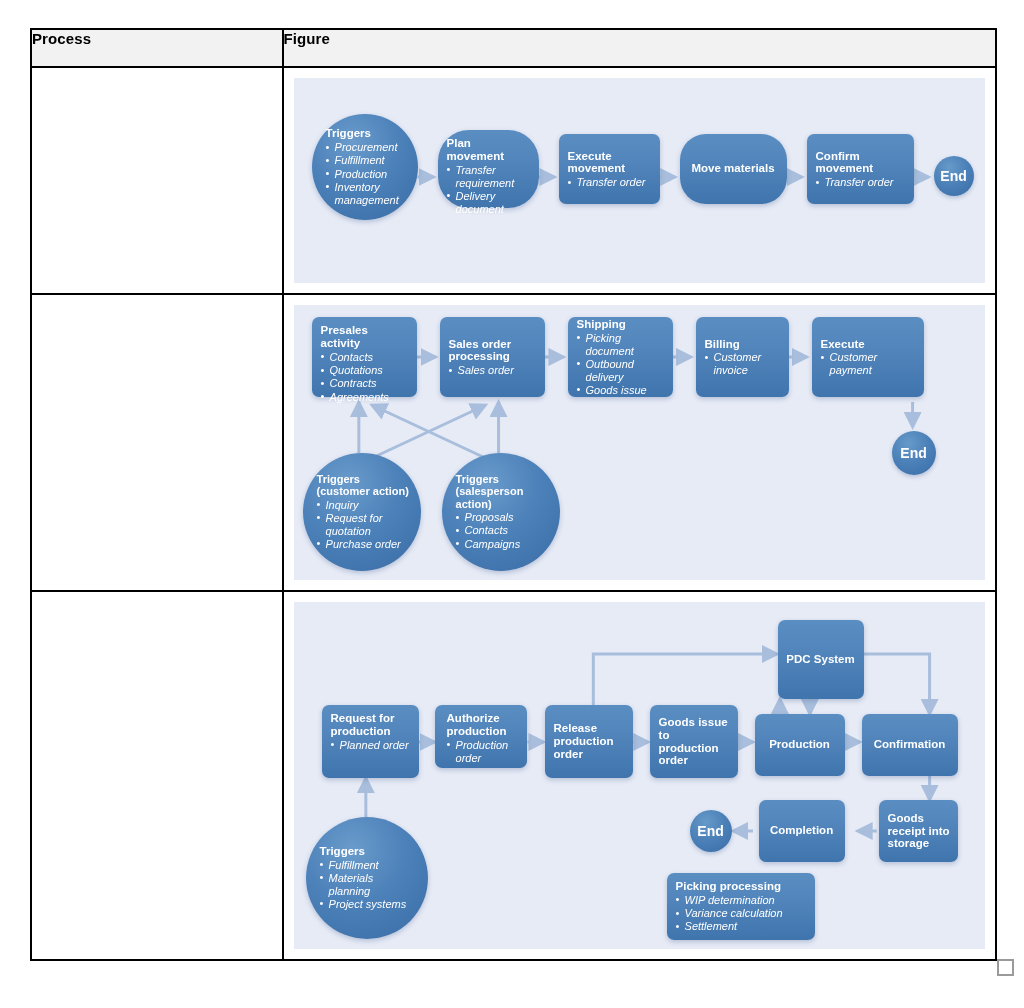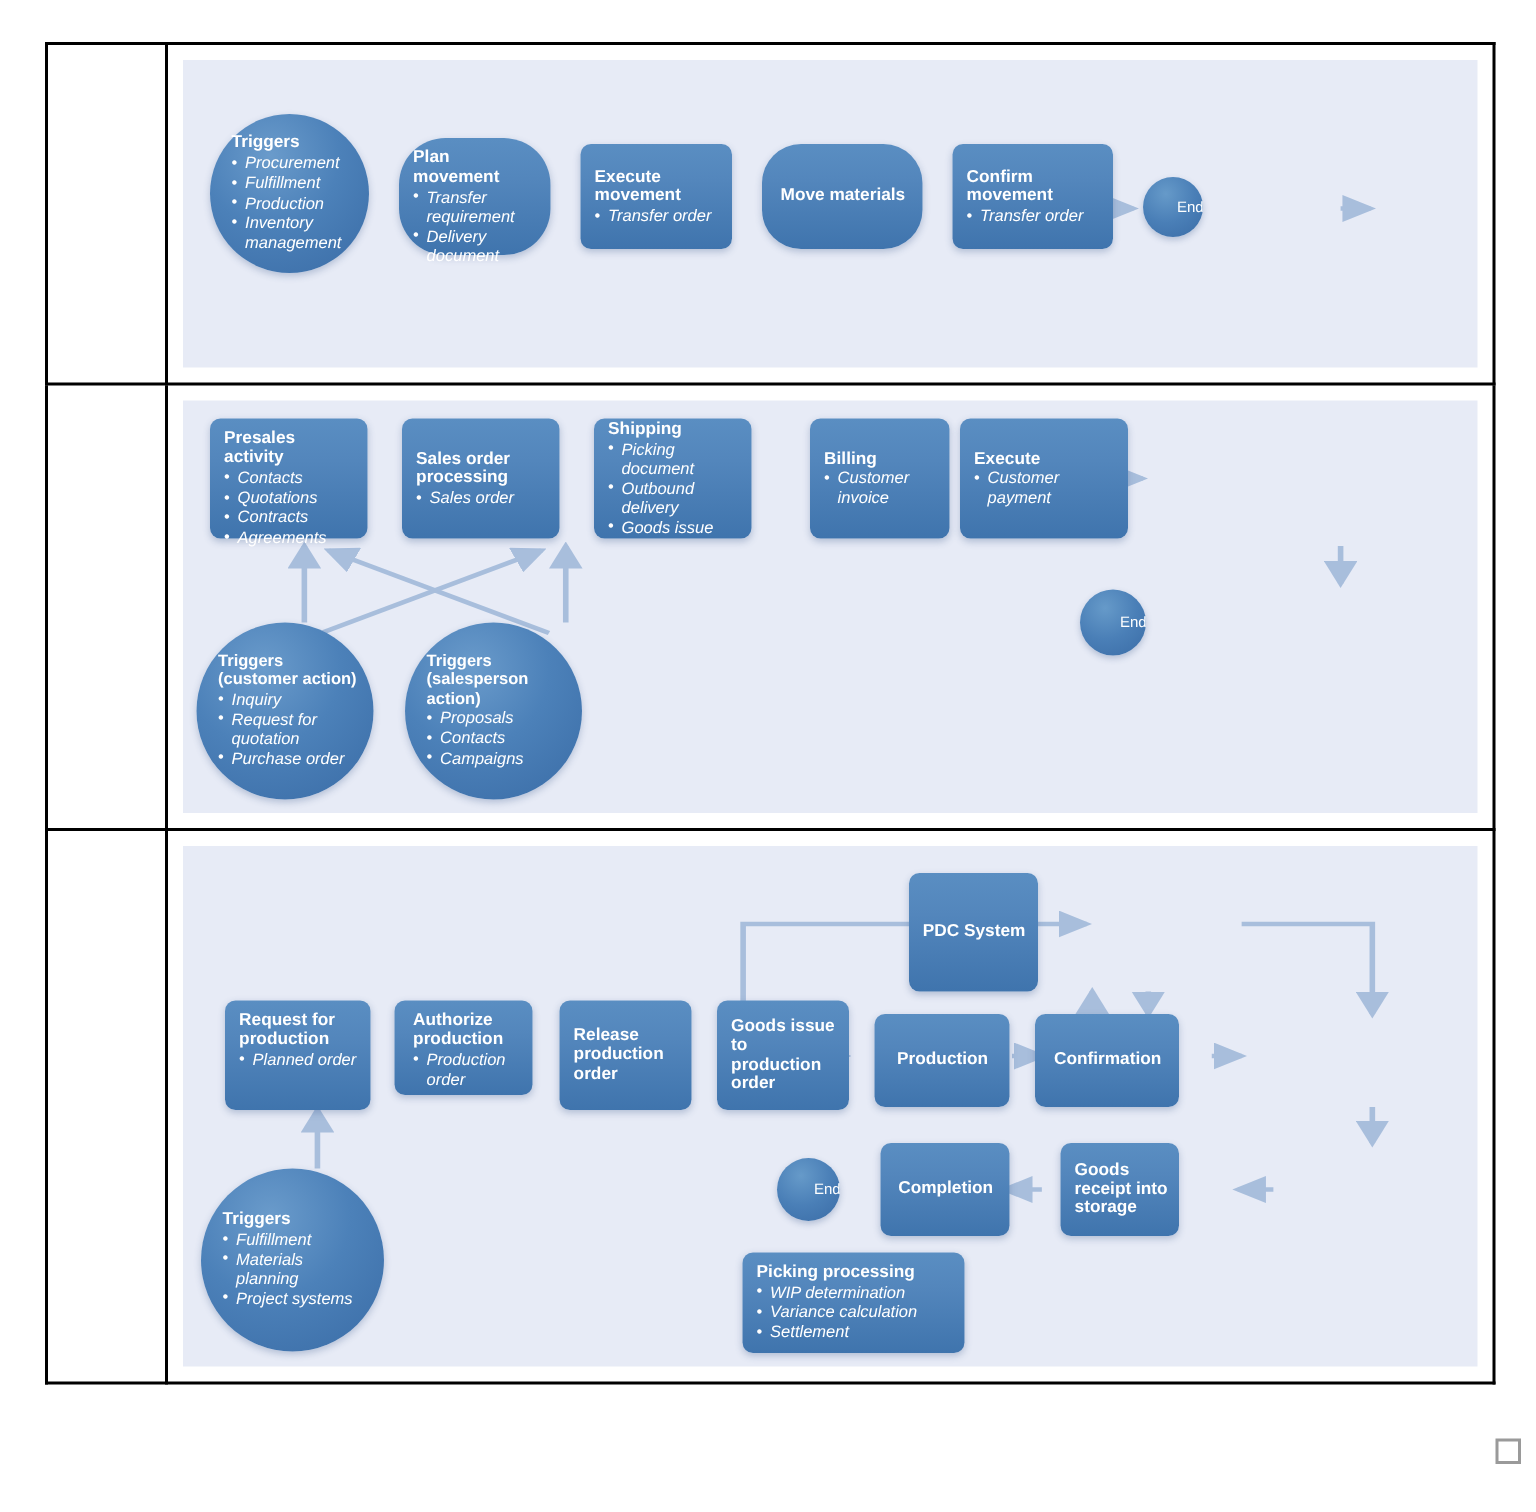--- a/index.html
+++ b/index.html
@@ -41,33 +41,41 @@
   .ttl{font-weight:bold;font-size:11.5px;color:#fff;display:block;margin-bottom:1px;}
   .ttl.sm{font-size:11px;}
   ul.blt{list-style:none;margin:0;padding:0;}
   ul.blt li{font-size:11px;font-style:italic;color:#fff;position:relative;
             padding-left:9px;margin:0 0 0.5px 0;line-height:1.16;}
   ul.blt li:before{content:"\2022";position:absolute;left:0;top:-0.5px;font-style:normal;}
 
   .endc{position:absolute;border-radius:50%;
         background:radial-gradient(circle at 38% 28%, #669ac9 0%, #4a7fb7 50%, #3a6ca6 100%);
         box-shadow:0 2px 4px rgba(60,90,140,0.30);
-        display:flex;align-items:center;justify-content:flex-end;
-        color:#fff;font-weight:normal;font-size:10px;}
+        display:flex;align-items:center;justify-content:center;
+        color:#fff;font-weight:bold;font-size:14px;}
 
   .arrowsvg{position:absolute;left:0;top:0;width:100%;height:100%;pointer-events:none;}
   .resize-handle{position:absolute;width:13px;height:13px;border:2px solid #9a9a9a;background:#fff;}
 </style>
 </head>
 <body>
 
 <div class="page">
 
   <table class="doc-table">
     <tbody>
+        <tr>
+      <th class="hdr col-process">
+        <span class="hdr-txt">Process</span>
+      </th>
+      <th class="hdr col-figure">
+        <span class="hdr-txt">Figure</span>
+      </th>
+    </tr>
 
     <tr>
       <td class="cell-process">
         <div></div>
       </td>
       <td class="cell-figure">
         <div class="fig r1">
 
           <svg class="arrowsvg" viewBox="0 0 693 205" preserveAspectRatio="none">
             <defs>
@@ -185,21 +193,21 @@
             <div class="inner">
               <span class="ttl">Shipping</span>
               <ul class="blt">
                 <li>Picking document</li>
                 <li>Outbound delivery</li>
                 <li>Goods issue</li>
               </ul>
             </div>
           </div>
 
-          <div class="node vcenter" style="left:402px;top:12px;width:93px;height:80px;margin-left:16px;">
+          <div class="node vcenter" style="left:402px;top:12px;width:93px;height:80px;">
             <div class="inner">
               <span class="ttl">Billing</span>
               <ul class="blt">
                 <li>Customer invoice</li>
               </ul>
             </div>
           </div>
 
           <div class="node vcenter" style="left:518px;top:12px;width:112px;height:80px;">
             <div class="inner">

